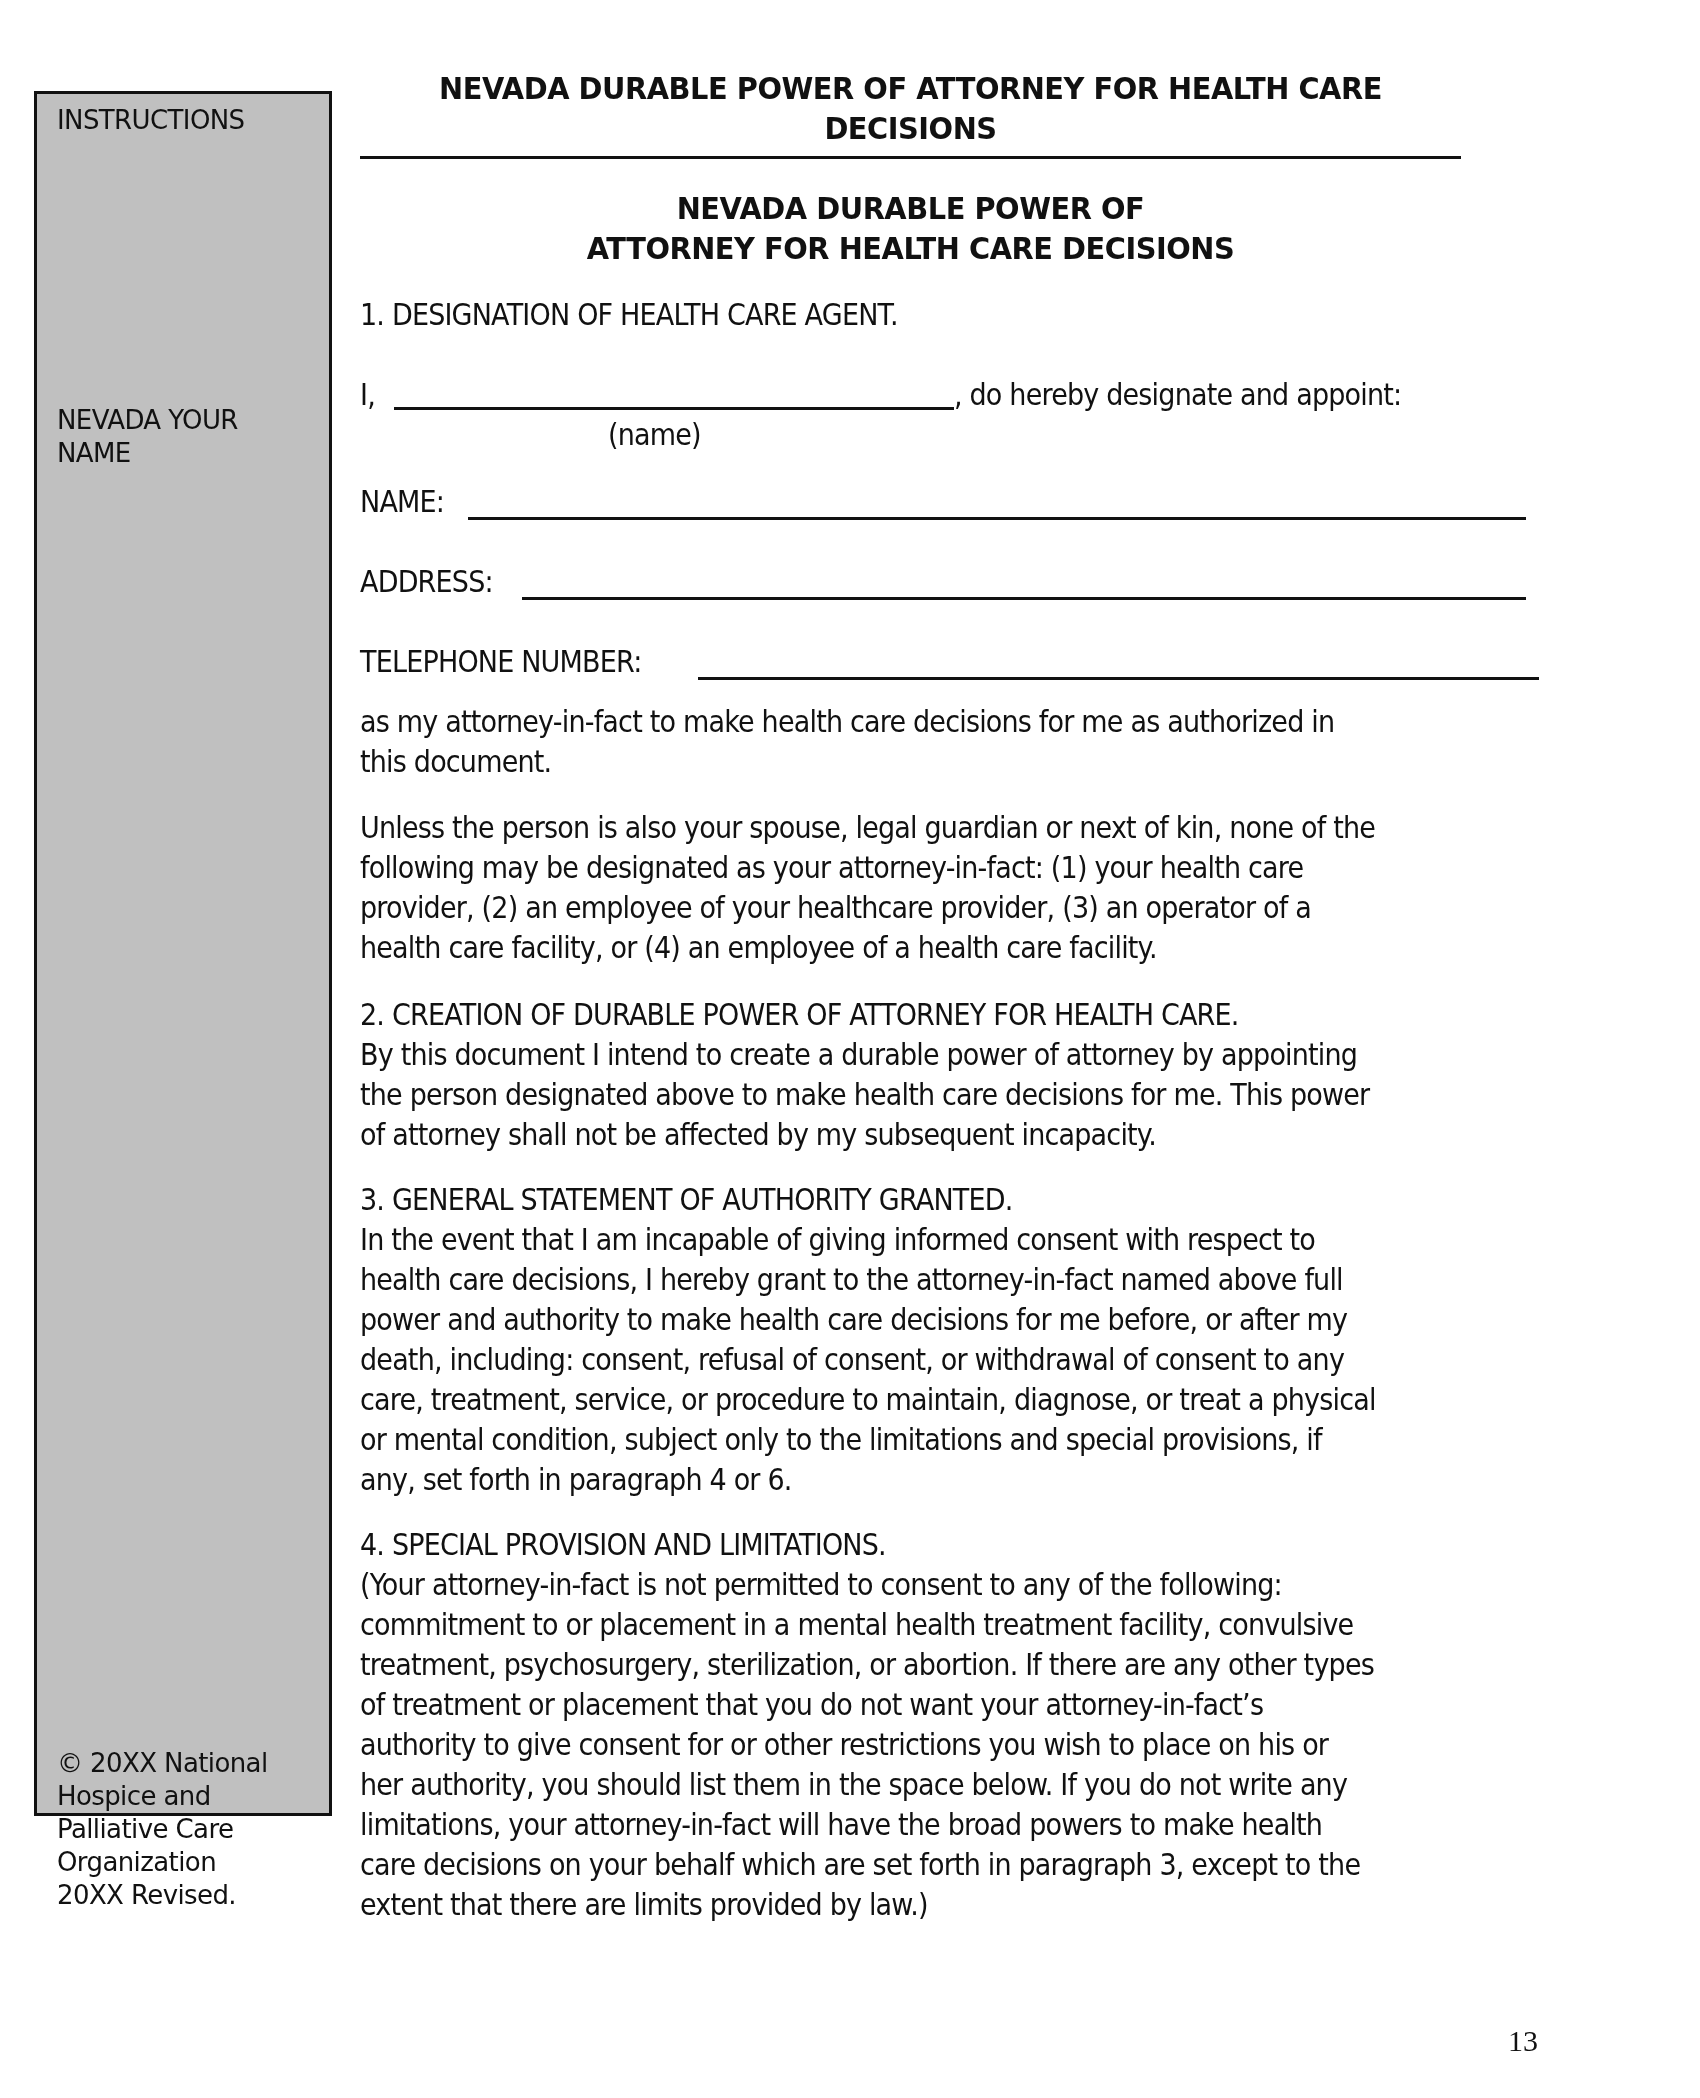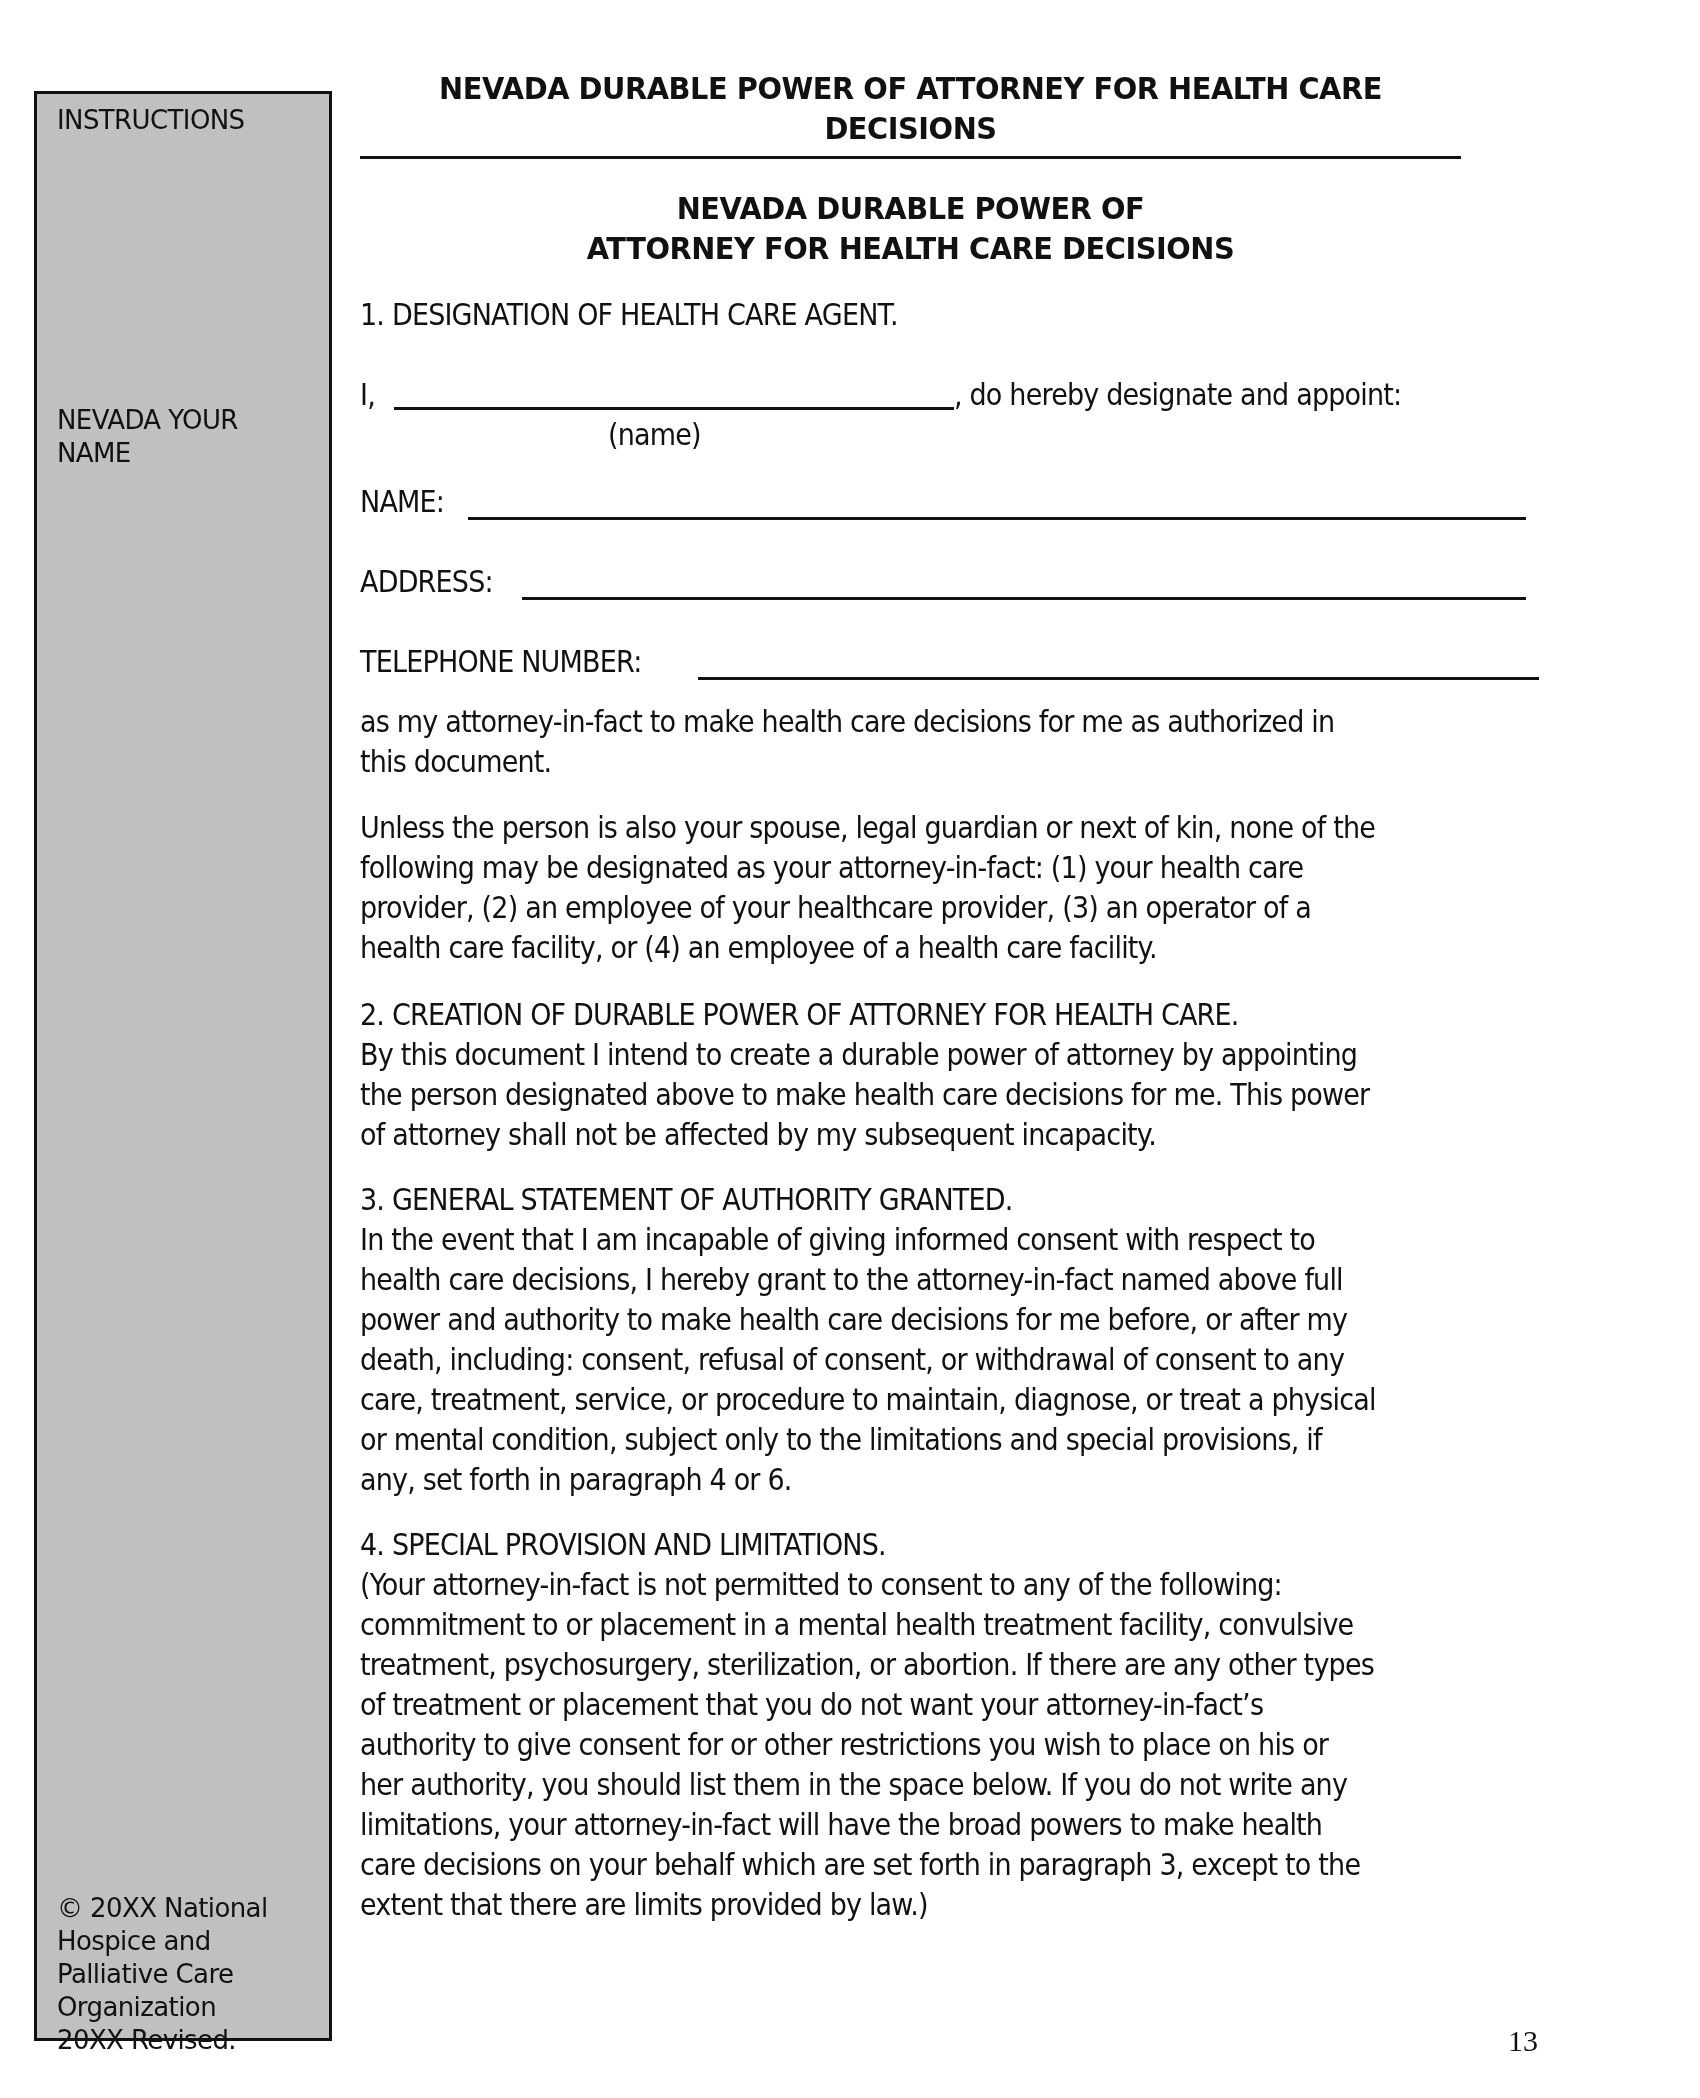--- a/index.html
+++ b/index.html
@@ -2,21 +2,21 @@
 <html><head>
 <meta charset="utf-8">
 <style>
   html, body { margin: 0; padding: 0; }
   body {
     width: 1700px; height: 2098px; background: #ffffff; position: relative;
     overflow: hidden; color: #111111;
     font-family: "DejaVu Sans", sans-serif;
   }
   .sidebar {
-    position: absolute; left: 34px; top: 91px; width: 298px; height: 1950px;
+    position: absolute; left: 34px; top: 91px; width: 298px; height: 1725px;
     background: #c0c0c0; border: 3px solid #111111; box-sizing: border-box; padding-left: 9px;
   }
   .side-label {
     position: absolute; left: 20px; font-size: 26px; line-height: 33px;
     letter-spacing: -0.6px; white-space: pre-line; margin: 0;
   }
   .main { position: absolute; left: 360px; top: 0; width: 1180px; }
   .title {
     position: absolute; left: 0; width: 1101px; text-align: center;
     font-weight: bold; font-size: 31px; line-height: 40px; letter-spacing: -0.5px; margin: 0;
@@ -35,21 +35,21 @@
     font-size: 30px; margin: 0;
   }
 </style>
 </head>
 <body>
 
 <aside class="sidebar">
   <p class="side-label" style="top:10px">INSTRUCTIONS</p>
   <p class="side-label" style="top:310px">NEVADA YOUR
 NAME</p>
-  <p class="side-label" style="top:1798px">© 20XX National
+  <p class="side-label" style="top:1653px">© 20XX National
 Hospice and
 Palliative Care
 Organization
 20XX Revised.</p>
 </aside>
 
 <main class="main">
   <h1 class="title" style="top:68px">NEVADA DURABLE POWER OF ATTORNEY FOR HEALTH CARE</h1>
   <h1 class="title" style="top:108px">DECISIONS</h1>
   <div class="rule"></div>

